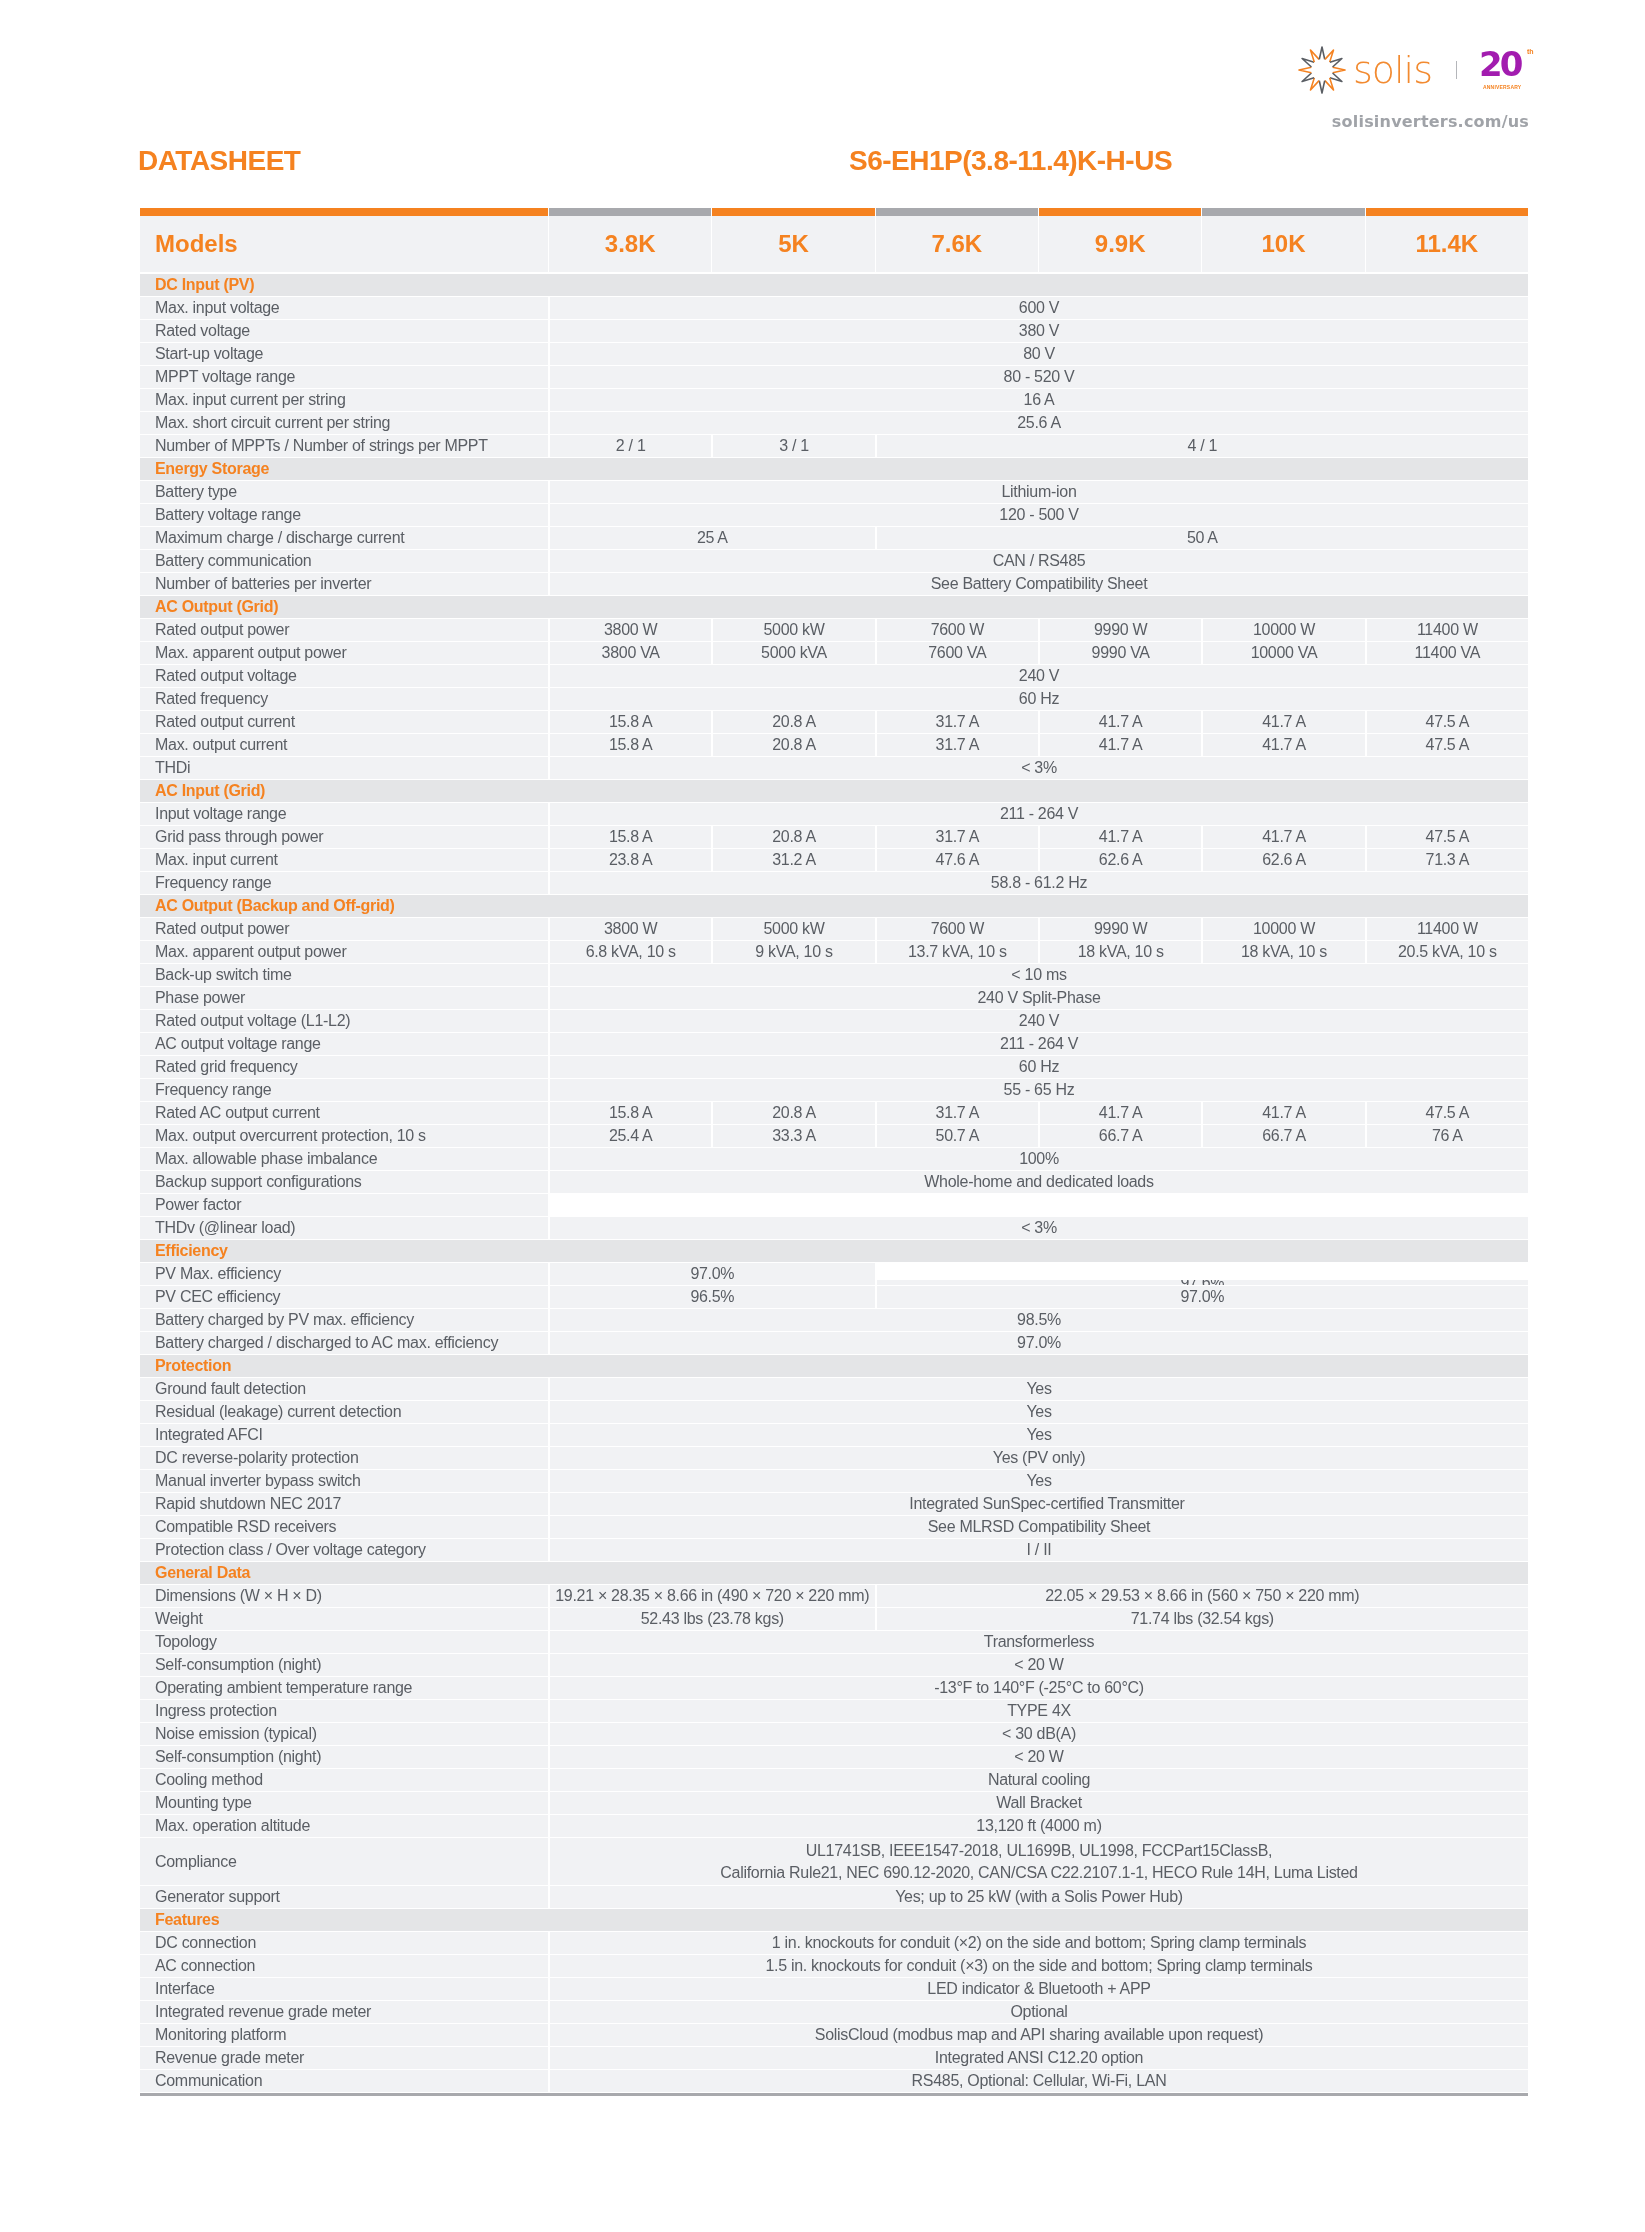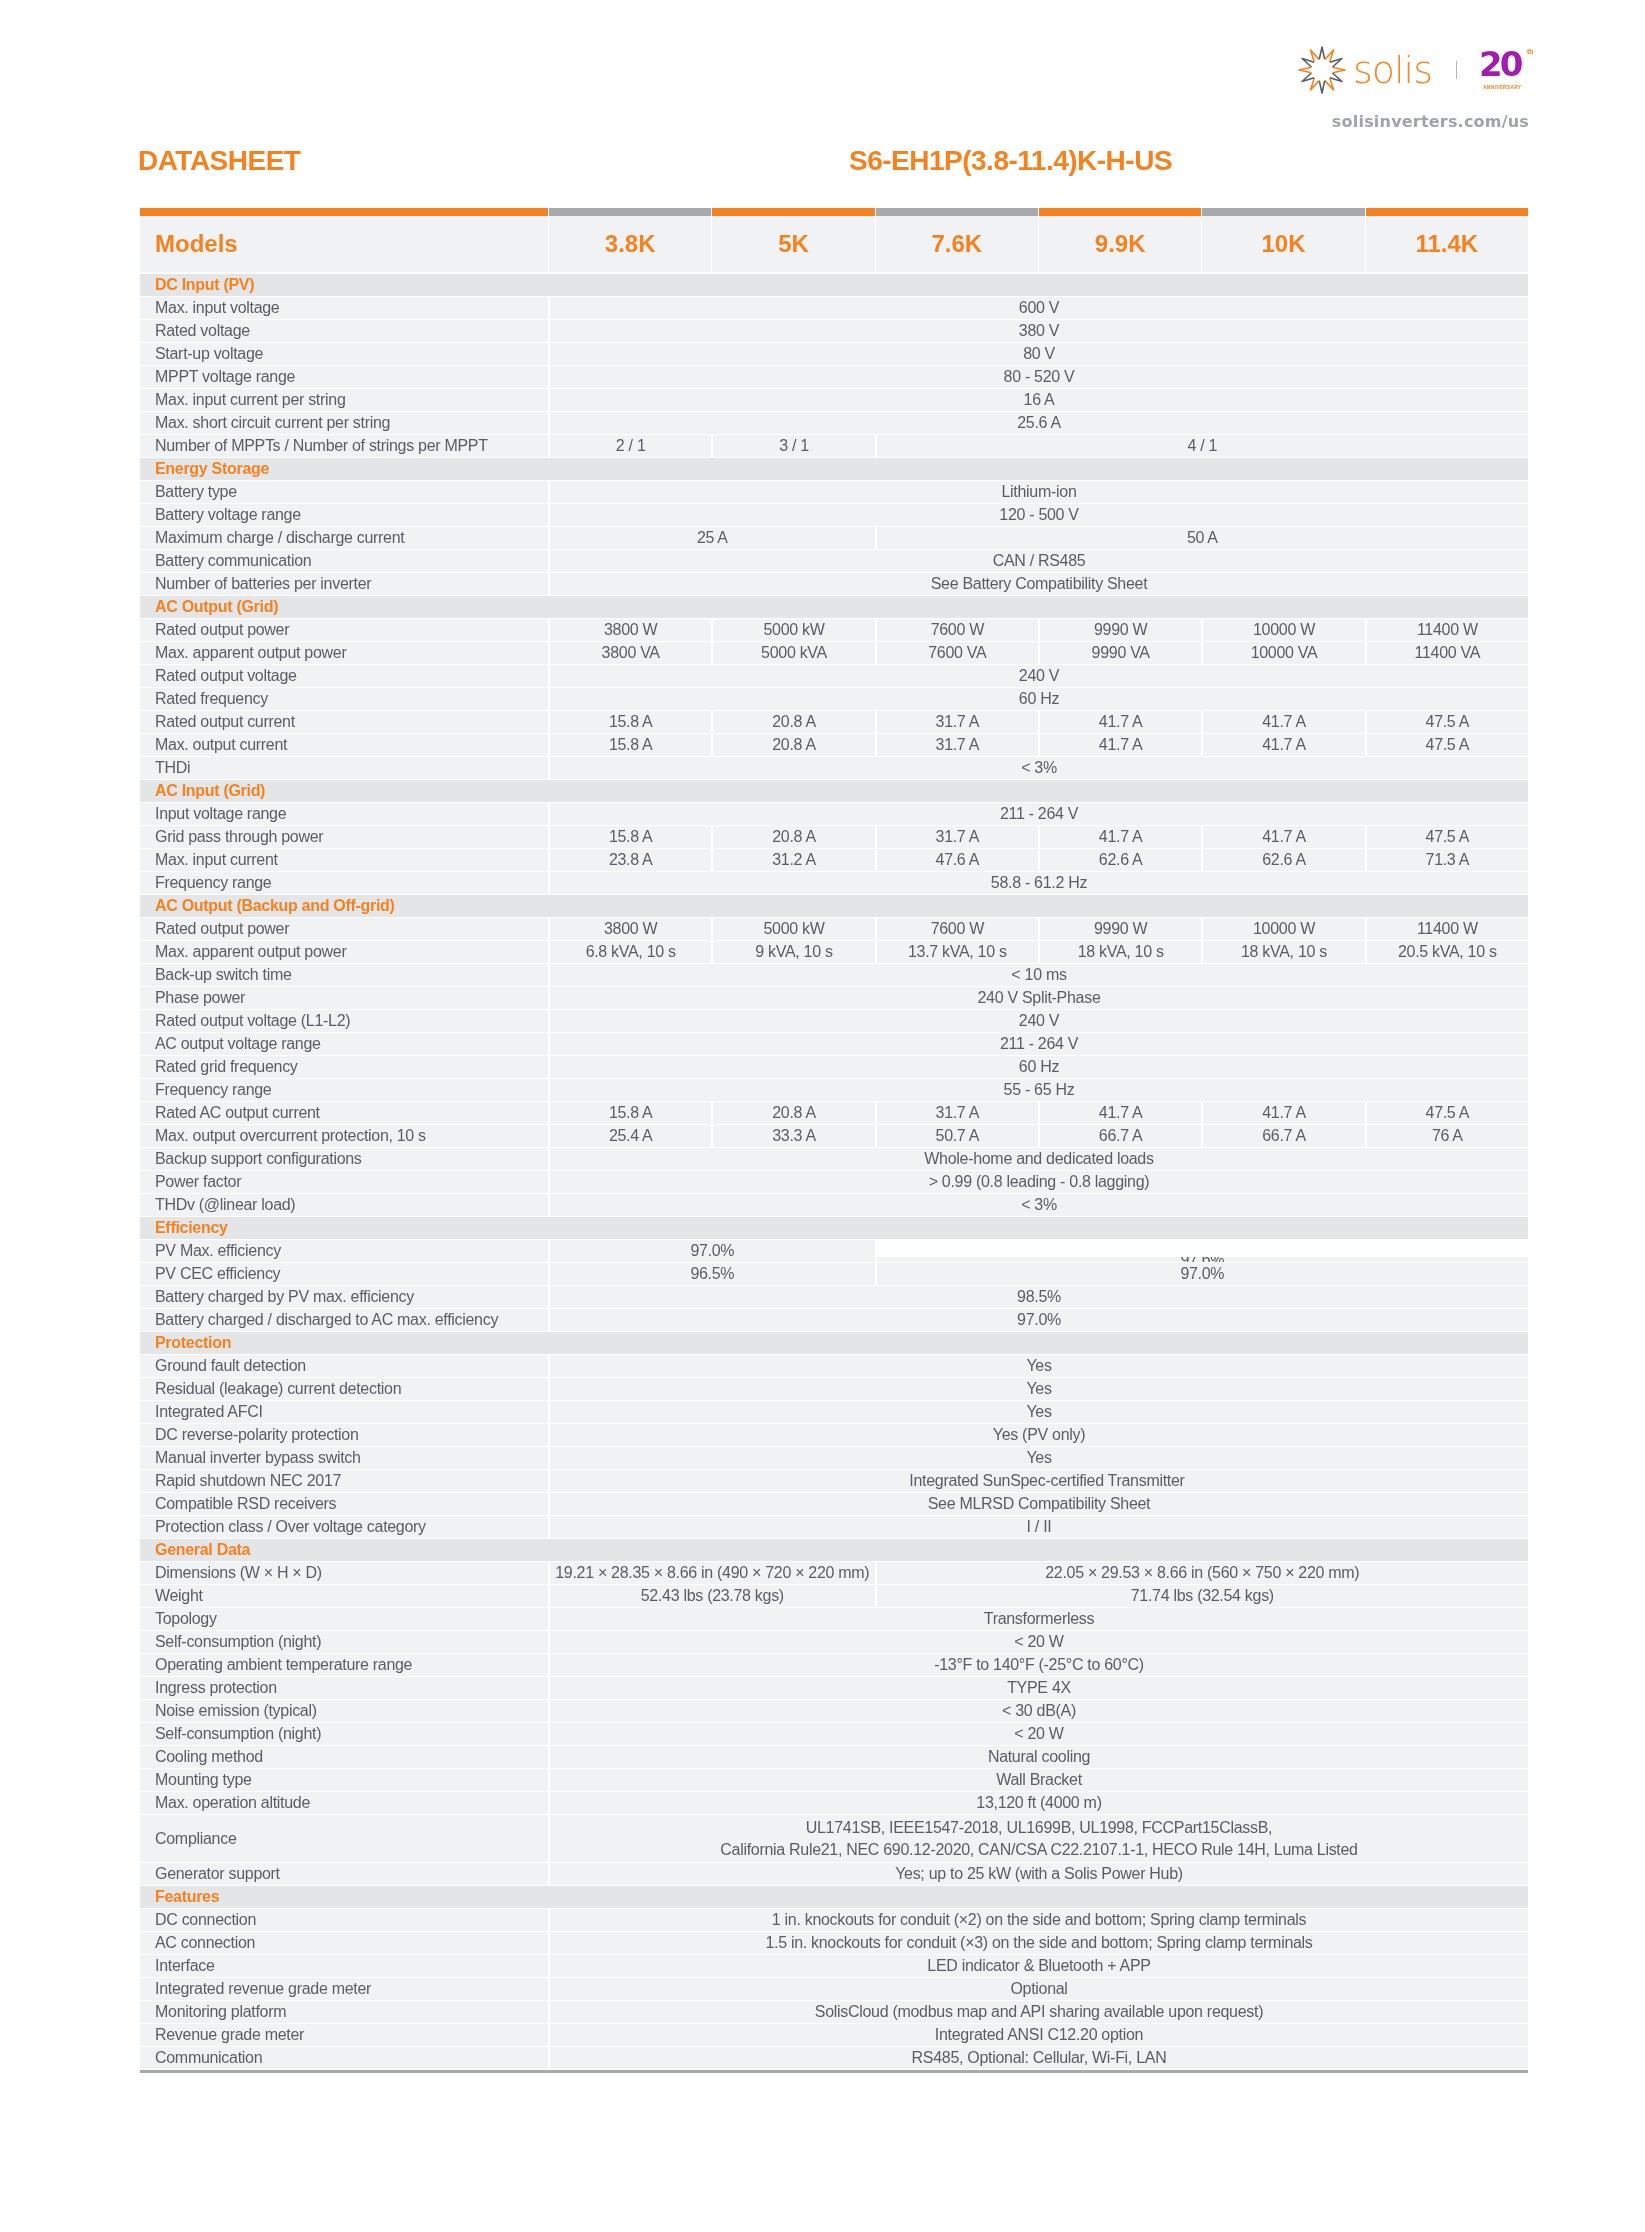--- a/index.html
+++ b/index.html
@@ -269,26 +269,29 @@
       <div class="row">
         <div class="lbl">Max. output overcurrent protection, 10 s</div>
         <div class="val" style="grid-column: span 1;">25.4 A</div>
         <div class="val" style="grid-column: span 1;">33.3 A</div>
         <div class="val" style="grid-column: span 1;">50.7 A</div>
         <div class="val" style="grid-column: span 1;">66.7 A</div>
         <div class="val" style="grid-column: span 1;">66.7 A</div>
         <div class="val" style="grid-column: span 1;">76 A</div>
       </div>
       <div class="row">
+        <div class="lbl">Max. allowable phase imbalance</div>
+        <div class="val" style="grid-column: span 6;">100%</div>
+      </div>
+      <div class="row">
         <div class="lbl">Backup support configurations</div>
         <div class="val" style="grid-column: span 6;">Whole-home and dedicated loads</div>
       </div>
       <div class="row">
         <div class="lbl">Power factor</div>
-        <div class="val" style="grid-column: span 6;">&gt; 0.99 (0.8 leading - 0.8 lagging)</div>
       </div>
       <div class="row">
         <div class="lbl">THDv (@linear load)</div>
         <div class="val" style="grid-column: span 6;">&lt; 3%</div>
       </div>
       <div class="section">Efficiency</div>
       <div class="row">
         <div class="lbl">PV Max. efficiency</div>
         <div class="val" style="grid-column: span 2;">97.0%</div>
         <div class="val" style="grid-column: span 4; margin-top: 17px;">97.6%</div>

